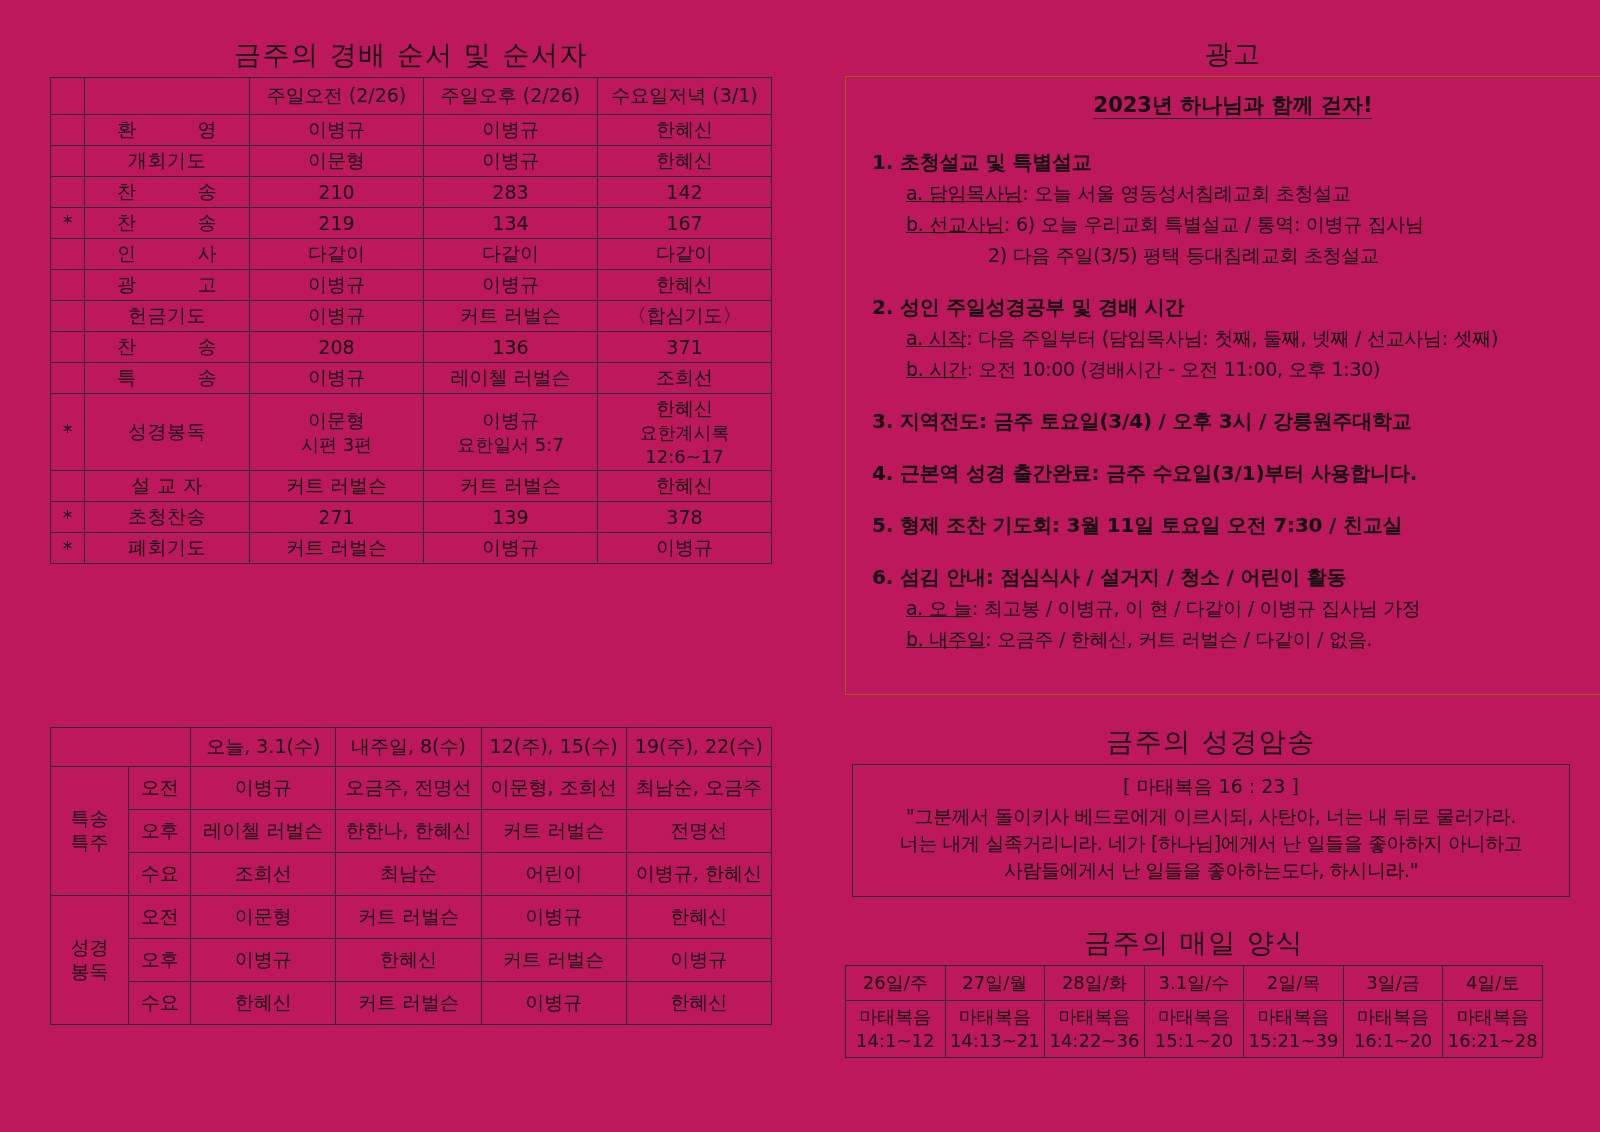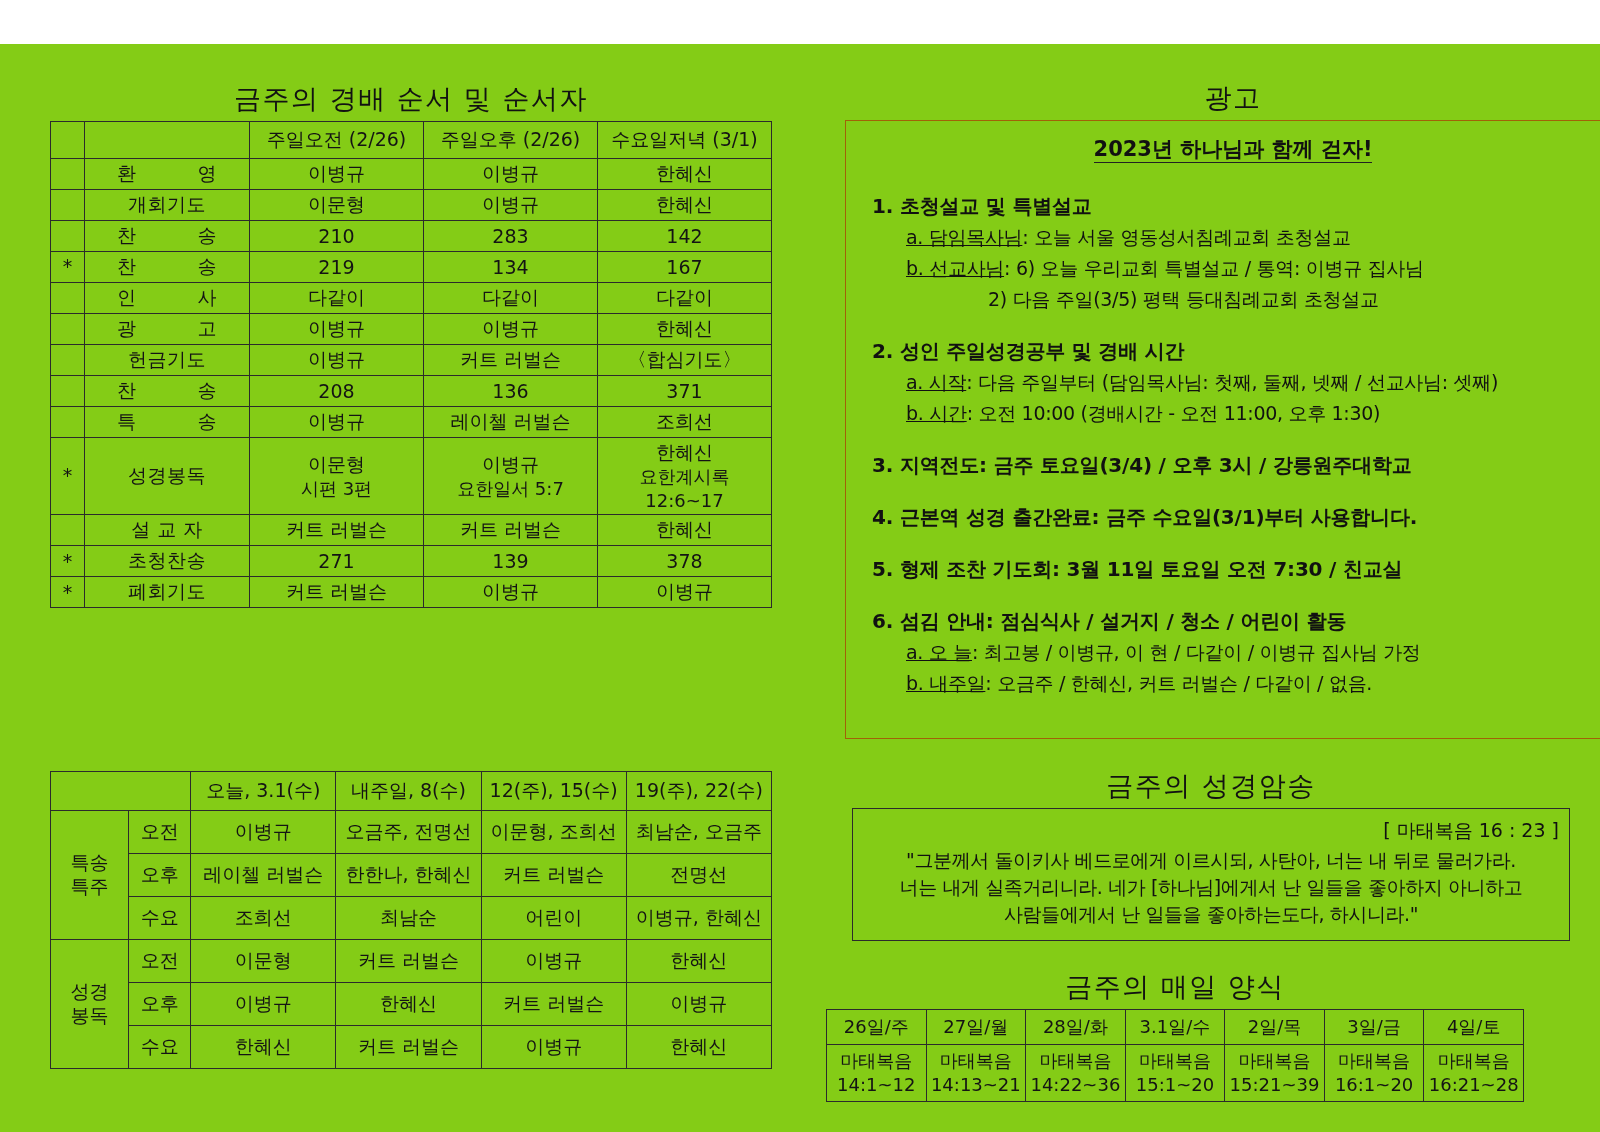--- a/index.html
+++ b/index.html
@@ -11,22 +11,21 @@
     width: 1600px;
     height: 1132px;
     font-family: "DejaVu Sans", "Liberation Sans", sans-serif;
     color: #111111;
     position: relative;
     overflow: hidden;
   }
   .page {
     position: absolute;
     inset: 0;
-    background: #84cc16;
-    margin-top: 44px;
+    background: #be185d;
   }
 
   
   .section-title {
     text-align: center;
     font-size: 27px;
     letter-spacing: 1.5px;
     font-weight: 400;
     color: #121212;
     margin: 0 0 7px 0;
@@ -151,32 +150,32 @@
     position: absolute;
     left: 852px;
     top: 727px;
     width: 718px;
   }
   #verse-box {
     border: 1px solid #2b2b2b;
     padding: 9px 10px 12px 10px;
     box-sizing: border-box;
   }
-  .verse-ref { text-align: right; font-size: 19px; margin-bottom: 3px; }
+  .verse-ref { text-align: center; font-size: 19px; margin-bottom: 3px; }
   .verse-line {
     text-align: center;
     font-size: 19px;
     line-height: 1.42;
     letter-spacing: -0.4px;
     white-space: nowrap;
   }
 
   #daily-block {
     position: absolute;
-    left: 826px;
+    left: 845px;
     top: 928px;
     width: 698px;
   }
   #daily-table td { font-size: 18px; }
   #daily-table thead td { height: 30px; }
   #daily-table tbody td { height: 52px; line-height: 1.3; }
   .daily-ref .l2 { font-size: 18px; }
 </style>
 </head>
 <body>

